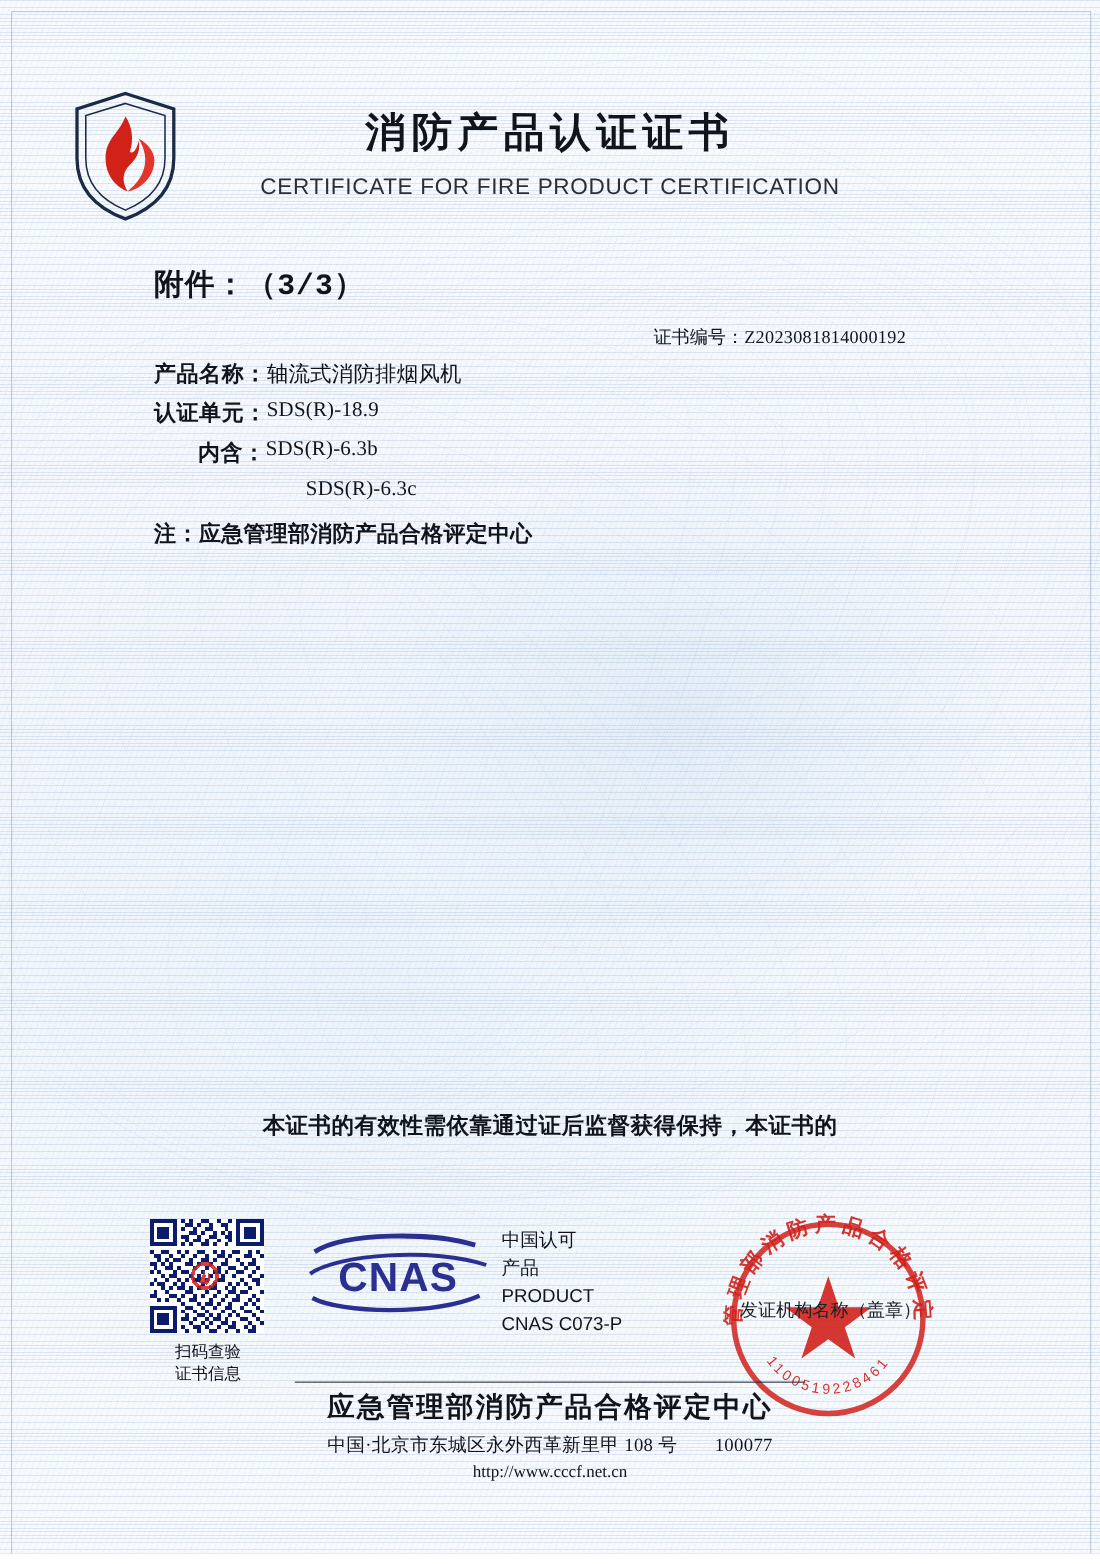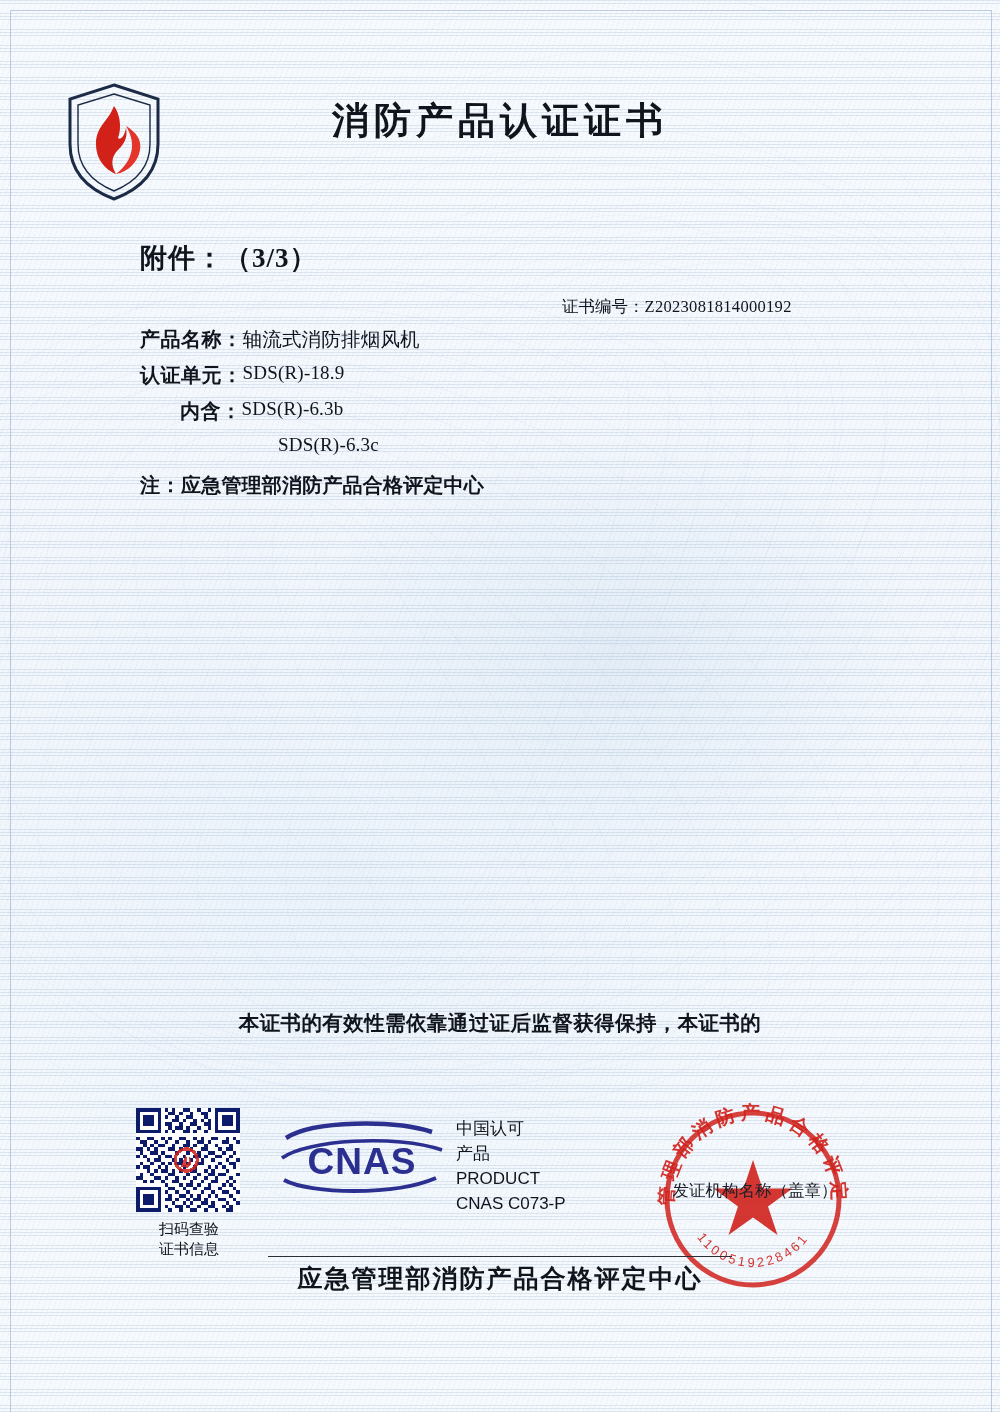--- a/index.html
+++ b/index.html
@@ -96,29 +96,29 @@
     font-size: 20.5px;
     letter-spacing: 0.6px;
     color: #2a2f38;
   }
 
   
   .attachment-label {
     position: absolute;
     left: 140px;
     top: 240px;
-    font-family: Liberation Serif, serif;
+    font-family: Liberation Mono, monospace;
     font-size: 27px;
     font-weight: bold;
     letter-spacing: 1px;
     color: #10141c;
   }
   .cert-no {
     position: absolute;
-    left: 562px;
+    left: 594px;
     top: 296px;
     font-family: "DejaVu Sans", "Liberation Sans", sans-serif;
     font-size: 16.5px;
     color: #10141c;
     white-space: nowrap;
   }
   .cert-no .num {
     font-family: "Liberation Serif", serif;
     letter-spacing: 0.3px;
   }
@@ -347,20 +347,21 @@
 
   <svg class="emblem" viewBox="0 0 96 120">
     <path d="M48 3 L92 17 L92 62 C92 92 72 108 48 117 C24 108 4 92 4 62 L4 17 Z" fill="none" stroke="#1b2a45" stroke-width="3"></path>
     <path d="M48 12 L84 23 L84 62 C84 87 67 101 48 109 C29 101 12 87 12 62 L12 23 Z" fill="none" stroke="#1b2a45" stroke-width="1.4"></path>
     <path d="M48 24 C42 40 30 44 30 62 C30 78 40 88 50 92 C44 82 46 74 52 68 C58 62 62 56 60 46 C58 56 54 58 52 56 C56 46 54 32 48 24 Z" fill="#d12118"></path>
     <path d="M60 44 C66 54 68 64 64 74 C61 82 55 88 50 92 C62 90 72 80 74 68 C76 58 70 50 60 44 Z" fill="#e4352a"></path>
   </svg>
 
   <div class="header-titles">
     <div class="title-cn">消防产品认证证书</div>
+    <div class="title-en">CERTIFICATE FOR FIRE PRODUCT CERTIFICATION</div>
   </div>
 
   <div class="attachment-label">附件：（3/3）</div>
 
   <div class="cert-no">
     <span>证书编号：</span><span class="num">Z2023081814000192</span>
   </div>
 
   <div class="fields">
     <div class="field-row">
@@ -649,14 +650,18 @@
     </text>
     <text font-family="Liberation Sans, sans-serif" font-size="13" fill="#d0211c" opacity="0.9" letter-spacing="3">
       <textPath href="#sealArcBottom" startOffset="50%" text-anchor="middle">1100519228461</textPath>
     </text>
     <path d="M109 70 L118.5 98.5 L148.5 98.5 L124 116.5 L133.5 145 L109 127.5 L84.5 145 L94 116.5 L69.5 98.5 L99.5 98.5 Z" fill="#d0211c" opacity="0.9"></path>
   </svg>
   <div class="seal-label">发证机构名称（盖章）</div>
 
   <div class="issuer-line"></div>
   <div class="issuer-name">应急管理部消防产品合格评定中心</div>
+  <div class="issuer-addr">
+    <span>中国·北京市东城区永外西革新里甲 108 号</span><span class="zip">100077</span>
+  </div>
+  <div class="issuer-url">http://www.cccf.net.cn</div>
 
 </div>
 
 </body></html>

